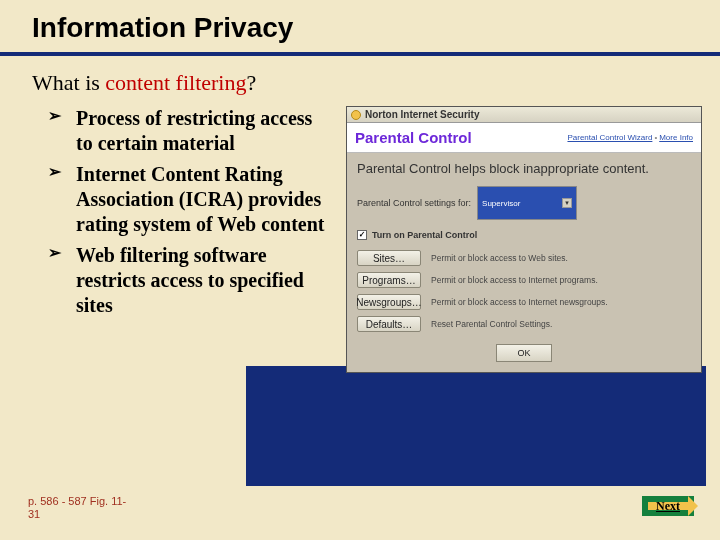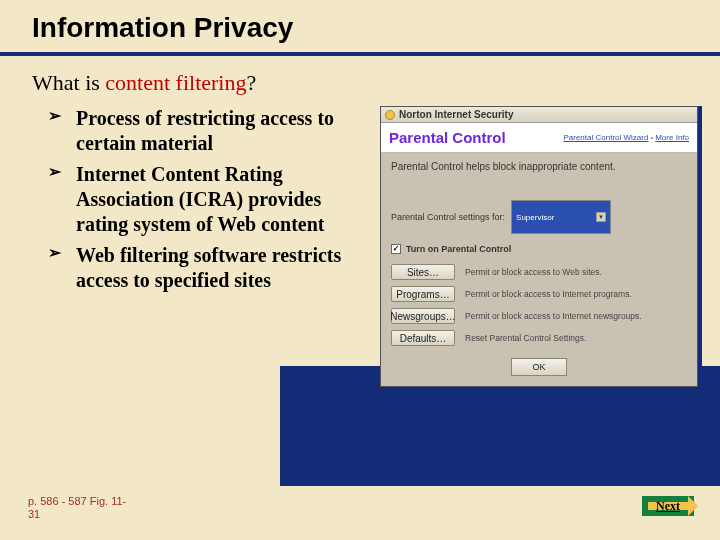--- a/index.html
+++ b/index.html
@@ -60,21 +60,21 @@
     position: relative;
   }
   .blueblock {
     position: absolute;
     background: #142b78;
   }
   .blueblock.a { top: 0; right: 0; width: 250px; height: 370px; }
   .blueblock.b { top: 260px; left: -100px; width: 460px; height: 120px; }
   .app-window {
     position: relative;
-    width: 318px;
+    width: 356px;
     background: #c9c2b2;
     border: 1px solid #555;
     font-family: Tahoma, Arial, sans-serif;
     font-size: 9px;
     color: #333;
     z-index: 2;
   }
   .app-titlebar {
     display: flex;
     align-items: center;
@@ -112,21 +112,21 @@
     text-decoration: underline;
   }
   .app-heading .links span + span::before {
     content: " • ";
     color: #888;
     text-decoration: none;
     display: inline-block;
     margin: 0 2px;
   }
   .app-body { padding: 8px 10px 10px 10px; }
-  .app-desc { font-size: 10px; color: #333; margin-bottom: 28px; }
+  .app-desc { font-size: 13px; color: #333; margin-bottom: 10px; }
   .settings-row {
     display: flex;
     align-items: center;
     gap: 6px;
     font-size: 9px;
     margin-bottom: 10px;
   }
   .dropdown {
     flex: 0 0 100px;
     height: 14px;

